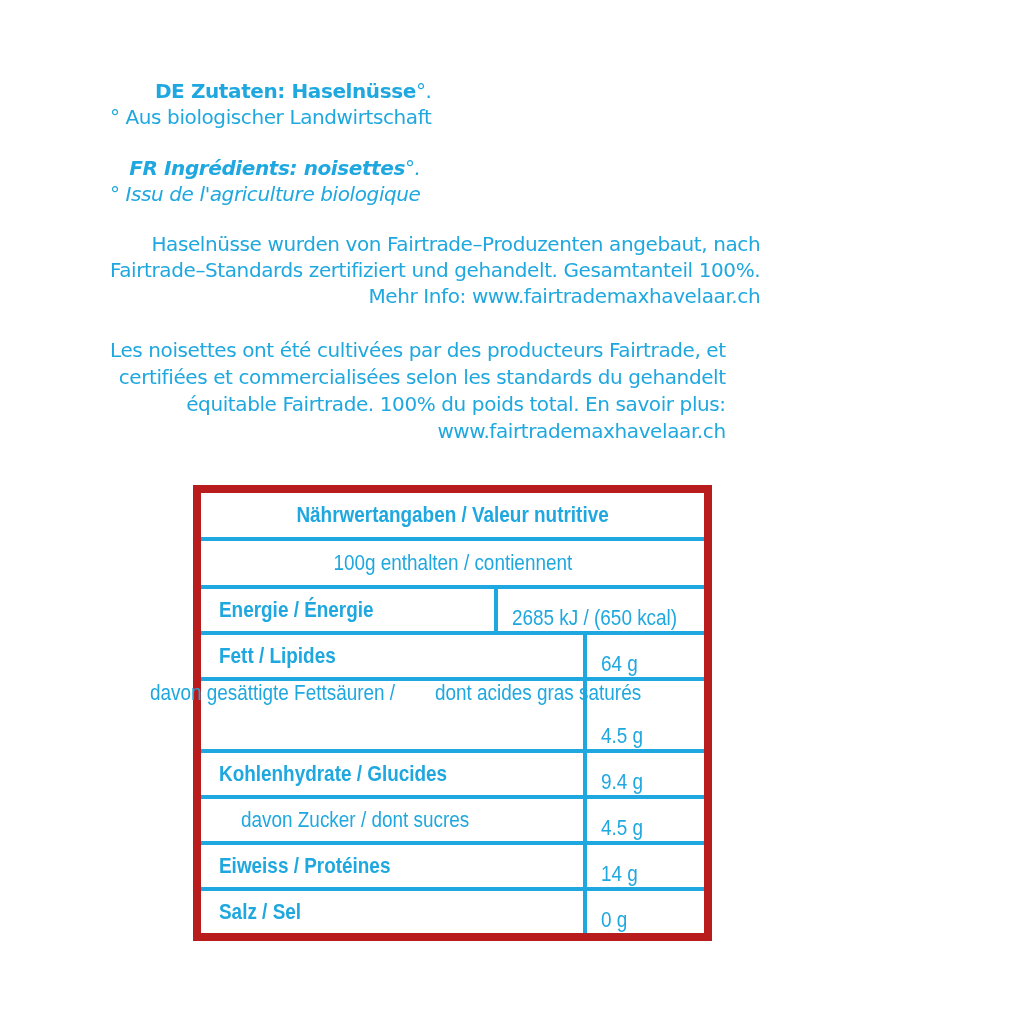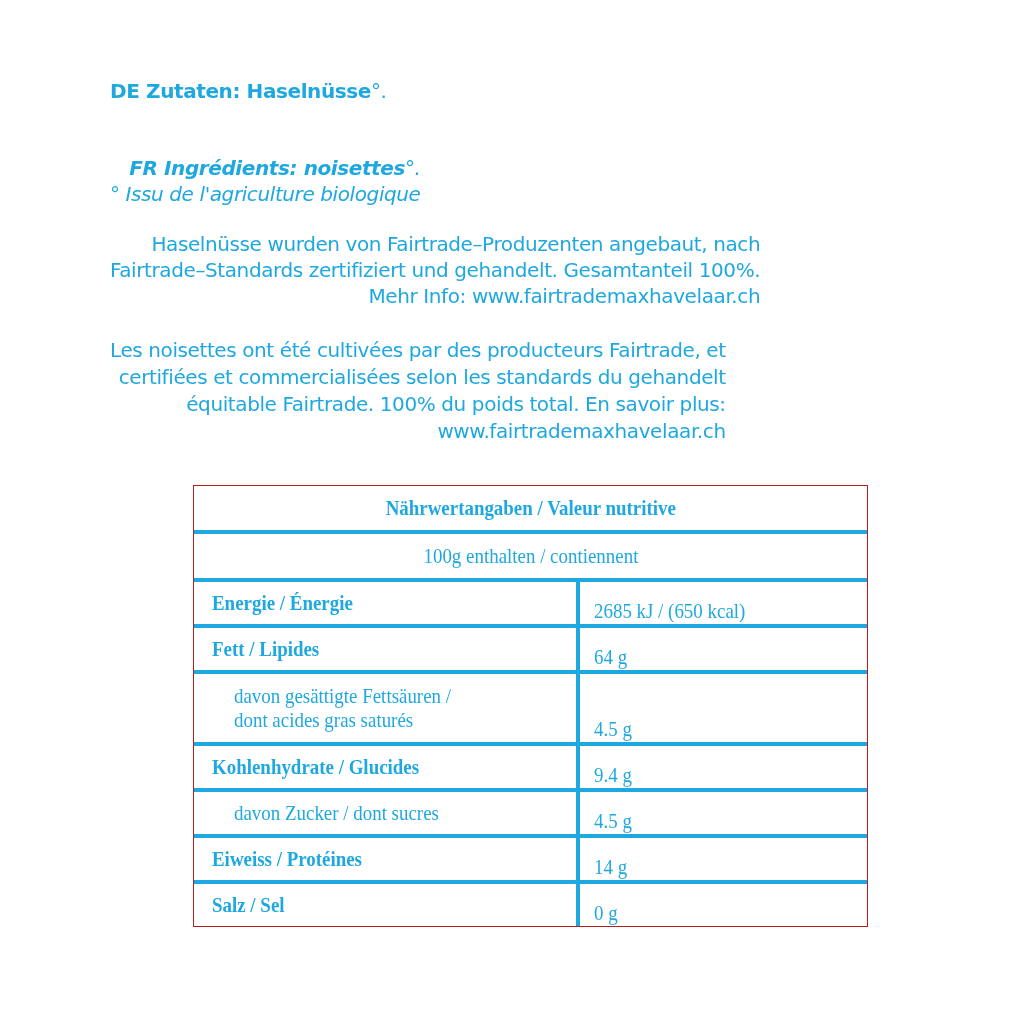--- a/index.html
+++ b/index.html
@@ -10,40 +10,41 @@
     }
     .text-block { position: absolute; left: 110px; font-size: 20px; line-height: 26px; letter-spacing: -0.4px; }
     .title { font-weight: bold; }
     .p { margin: 0; white-space: nowrap; text-align: right; }
     #de-block { top: 78px; }
     #fr-block { top: 155px; font-style: italic; }
     #de-fair { top: 231px; }
     #fr-fair { top: 337px; line-height: 27px; }
 
     .table {
-      position: absolute; left: 193px; top: 485px; width: 675px;
-      border: 1px solid #b91c1c; box-sizing: border-box;
-      font-family: Liberation Serif, serif;
+      position: absolute; left: 193px; top: 485px; width: 519px;
+      border: 8px solid #b91c1c; box-sizing: border-box;
+      font-family: Liberation Sans, sans-serif;
       transform-origin: left top;
     }
     .row { display: flex; border-top: 4px solid #1fa8df; box-sizing: border-box; }
     .row:first-child { border-top: none; }
     .cell-full { flex: 1; text-align: center; display: flex; align-items: center; justify-content: center; font-size: 22px; }
     .cell-label { width: 386px; border-right: 4px solid #1fa8df; box-sizing: border-box; display: flex; align-items: center; padding-left: 18px; font-size: 22px; }
     .cell-value { flex: 1; display: flex; align-items: flex-end; padding-left: 14px; font-size: 22px; }
     .bold { font-weight: bold; }
     .indent { padding-left: 40px; line-height: 24px; }
     .cond { display: inline-block; transform: scaleX(0.86); transform-origin: left center; white-space: nowrap; }
     .cond-c { display: inline-block; transform: scaleX(0.86); transform-origin: center center; white-space: nowrap; }
   </style>
 </head>
 <body>
 
 <div class="text-block" id="de-block">
   <p class="p"><span class="title">DE Zutaten: Haselnüsse</span><span>°.</span></p>
+  <p class="p">° Aus biologischer Landwirtschaft</p>
 </div>
 
 <div class="text-block" id="fr-block">
   <p class="p"><span class="title">FR Ingrédients: noisettes</span><span>°.</span></p>
   <p class="p">° Issu de l'agriculture biologique</p>
 </div>
 
 <div class="text-block" id="de-fair">
   <p class="p">Haselnüsse wurden von Fairtrade–Produzenten angebaut, nach</p>
   <p class="p">Fairtrade–Standards zertifiziert und gehandelt. Gesamtanteil 100%.</p>
@@ -78,21 +79,21 @@
   </div>
   <div class="row" style="height:46px;">
     <div class="cell-label bold">
         <span class="cond">Fett / Lipides</span>
       </div>
     <div class="cell-value">
         <span class="cond">64 g</span>
       </div>
   </div>
   <div class="row" style="height:72px;">
-    <div class="cell-label indent" style="flex-direction:column;align-items:flex-start;justify-content:center;">
+    <div class="cell-label indent" style="flex-direction:row;align-items:flex-start;justify-content:center;">
       <span class="cond">davon gesättigte Fettsäuren /</span>
       <span class="cond">dont acides gras saturés</span>
     </div>
     <div class="cell-value">
         <span class="cond">4.5 g</span>
       </div>
   </div>
   <div class="row" style="height:46px;">
     <div class="cell-label bold">
         <span class="cond">Kohlenhydrate / Glucides</span>

